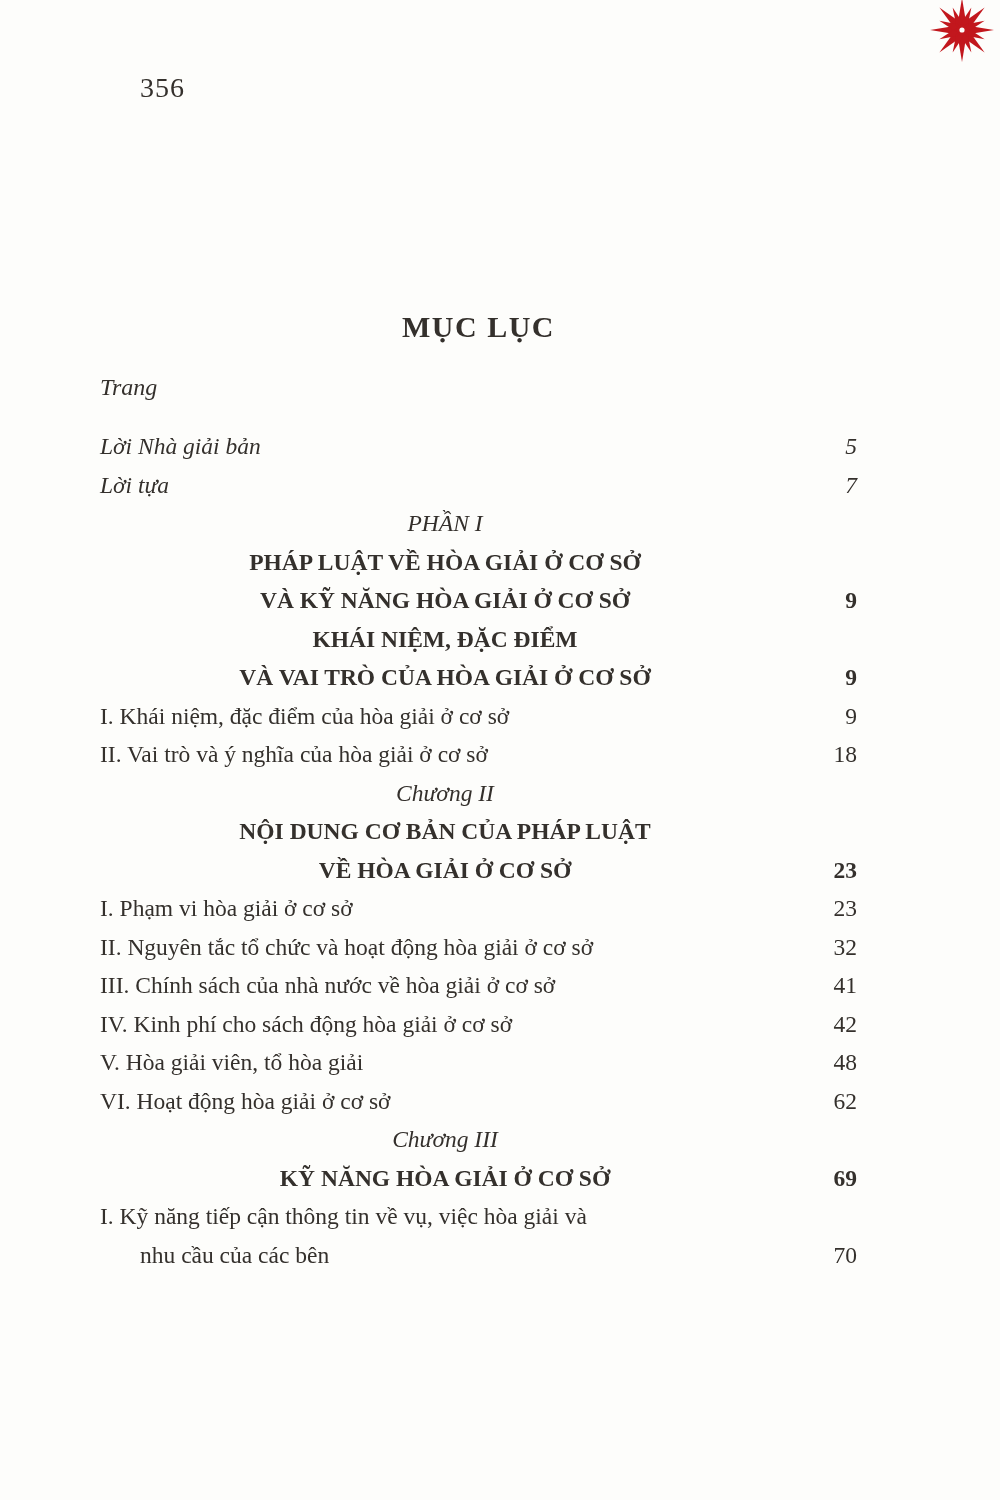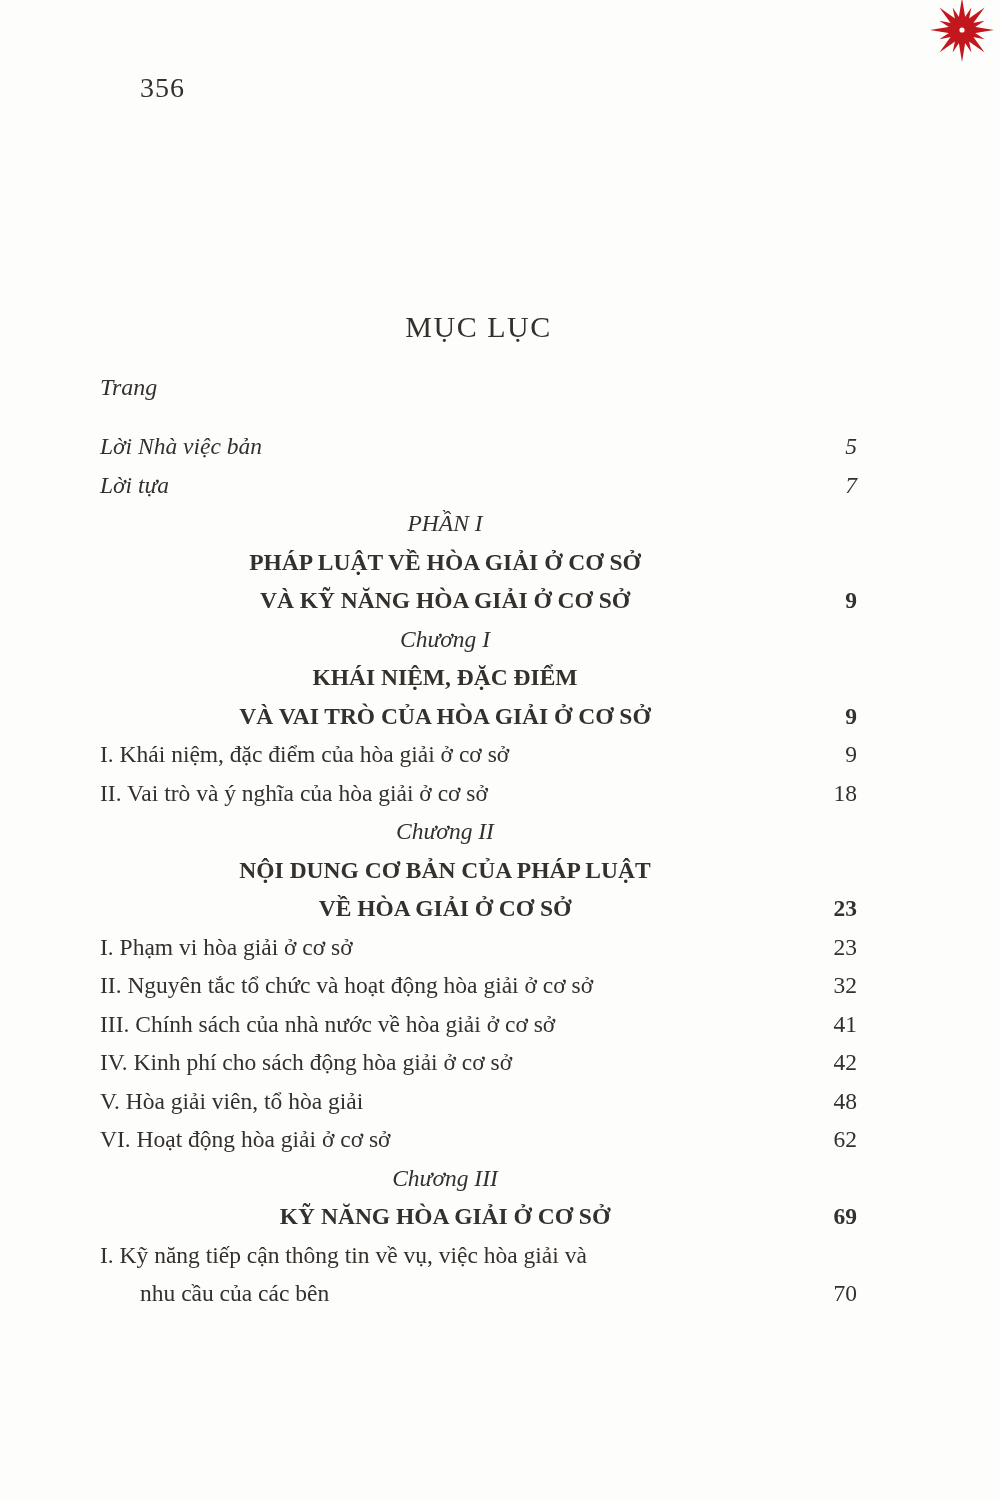--- a/index.html
+++ b/index.html
@@ -33,21 +33,21 @@
   .logo svg { display: block; width: 100%; height: 100%; }
 
   .toc-title {
     position: absolute;
     left: 100px;
     top: 310px;
     width: 757px;
     margin: 0;
     text-align: center;
     font-size: 30px;
-    font-weight: normal;
+    font-weight: bold;
     letter-spacing: 1.5px;
   }
 
   .trang-header {
     position: absolute;
     left: 100px;
     top: 374px;
     width: 757px;
     text-align: left;
     font-style: italic;
@@ -112,40 +112,37 @@
       </g>
     </svg>
   </div>
 
   <h1 class="toc-title">MỤC LỤC</h1>
 
   <div class="trang-header">Trang</div>
 
   <div class="toc-rows">
       <div class="toc-row align-left style-italic">
-        <span class="toc-text">Lời Nhà việc bản</span>
+        <span class="toc-text">Lời Nhà giải bản</span>
         <span class="toc-page">5</span>
       </div>
       <div class="toc-row align-left style-italic">
         <span class="toc-text">Lời tựa</span>
         <span class="toc-page">7</span>
       </div>
       <div class="toc-row align-center style-bold-italic">
         <span class="toc-text">PHẦN I</span>
       </div>
       <div class="toc-row align-center style-bold">
         <span class="toc-text">PHÁP LUẬT VỀ HÒA GIẢI Ở CƠ SỞ</span>
       </div>
       <div class="toc-row align-center style-bold">
         <span class="toc-text">VÀ KỸ NĂNG HÒA GIẢI Ở CƠ SỞ</span>
         <span class="toc-page">9</span>
       </div>
-      <div class="toc-row align-center style-italic">
-        <span class="toc-text">Chương I</span>
-      </div>
       <div class="toc-row align-center style-bold">
         <span class="toc-text">KHÁI NIỆM, ĐẶC ĐIỂM</span>
       </div>
       <div class="toc-row align-center style-bold">
         <span class="toc-text">VÀ VAI TRÒ CỦA HÒA GIẢI Ở CƠ SỞ</span>
         <span class="toc-page">9</span>
       </div>
       <div class="toc-row align-left style-normal">
         <span class="toc-text">I. Khái niệm, đặc điểm của hòa giải ở cơ sở</span>
         <span class="toc-page">9</span>

